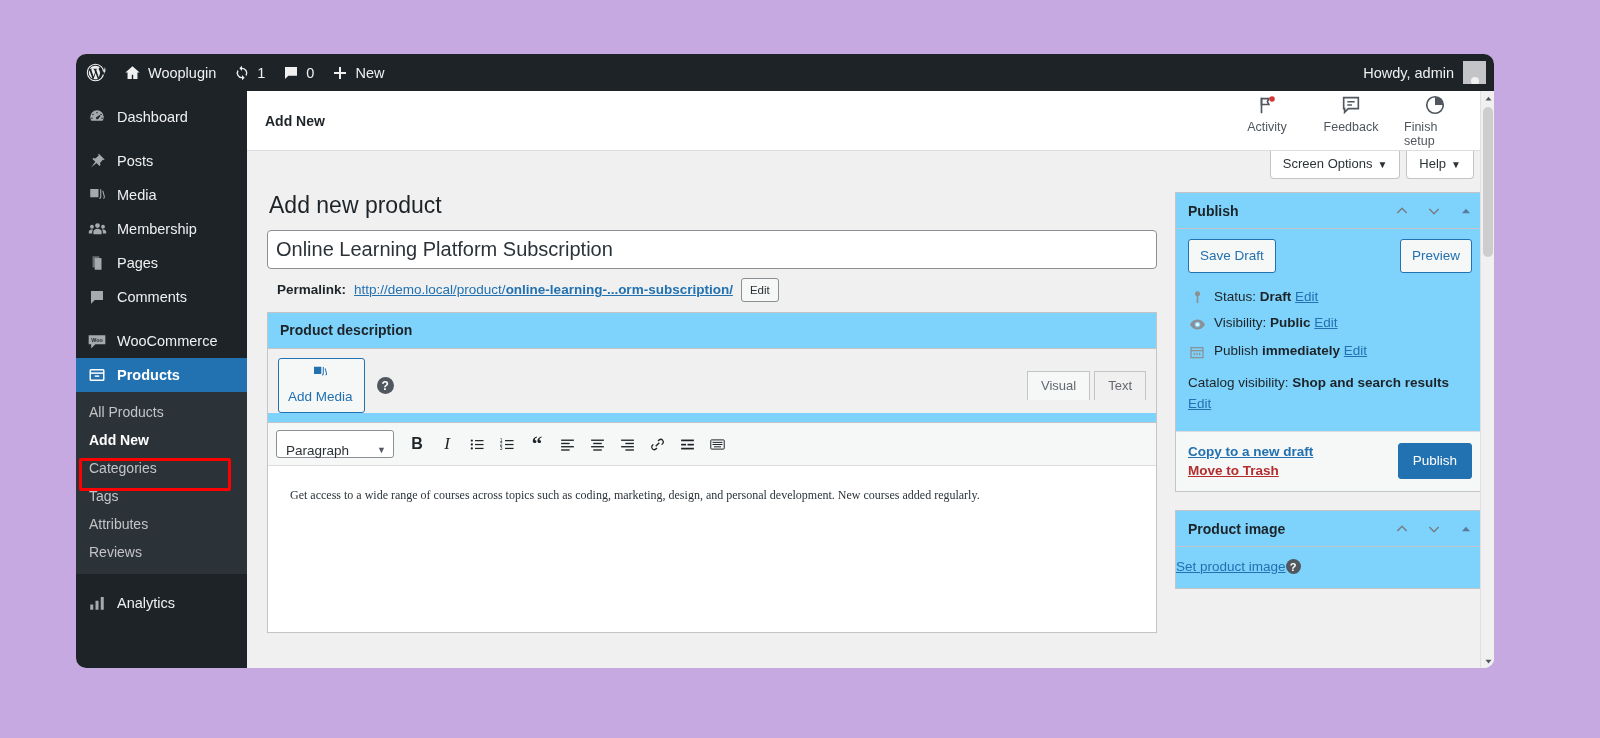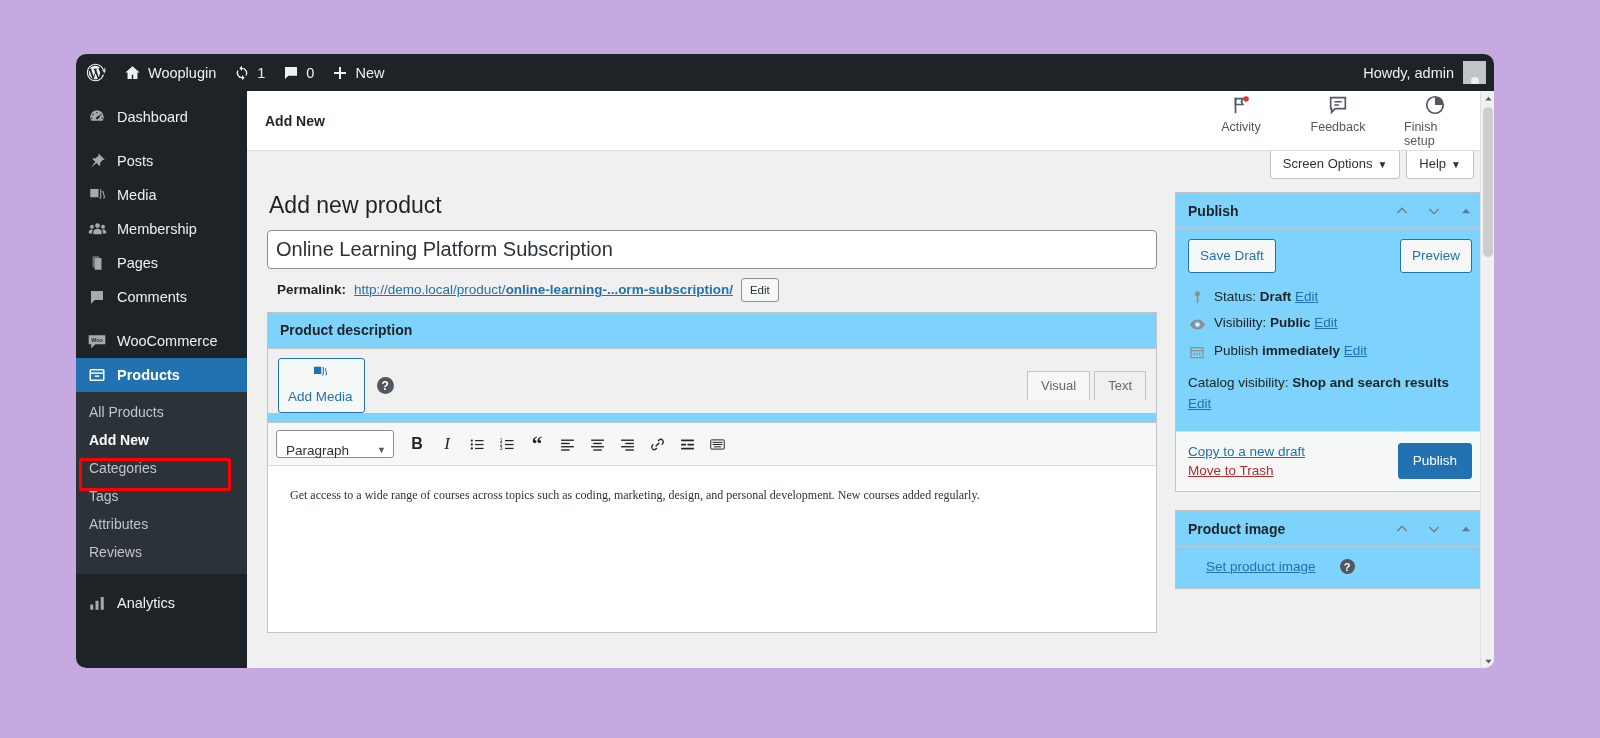--- a/index.html
+++ b/index.html
@@ -116,21 +116,21 @@
   #woo-header {
     height: 60px; background: #fff;
     border-bottom: 1px solid #dcdcde;
     display: flex; align-items: center;
     padding: 0 18px 0 18px;
   }
   #woo-bc {
     font-size: 14px; font-weight: bold; color: #1d2327;
     padding-left: 0px;
   }
-  .woo-actions { margin-left: auto; display: flex; gap: 35px; padding-right: 10px;}
+  .woo-actions { margin-left: auto; display: flex; gap: 22px; padding-right: 10px;}
   .woo-action {
     display: flex; flex-direction: column; align-items: center;
     gap: 3px; font-size: 12.5px; color: #50575e; width: 62px;
   }
   .woo-action .wa-ico { height: 24px; display: flex; align-items: center; position: relative; }
 
   
   #screen-meta {
     height: 31px; display: flex; justify-content: flex-end;
     align-items: flex-start; padding-right: 20px;
@@ -287,33 +287,33 @@
   .misc-row b { font-weight: bold; }
   .misc-row a, .misc-link { color: #2271b1; text-decoration: underline; }
   #catalog-row { display: block; padding-top: 8px; line-height: 1.55; }
   #publish-footer {
     border-top: 1px solid #dcdcde;
     background: #f6f7f7;
     display: flex; align-items: center;
     padding: 11px 12px 12px;
   }
   .footer-links { display: flex; flex-direction: column; gap: 4px; font-size: 13.5px; }
-  .footer-links a { color: #2271b1; text-decoration: underline; }
+  .footer-links a { color: #2271b1; text-decoration: underline; font-weight: bold; }
   #trash-link { color: #b32d2e !important; }
   #publish-btn {
     margin-left: auto;
     background: #2271b1; color: #fff;
     border: 1px solid #2271b1; border-radius: 3px;
     font-size: 13.5px; padding: 6px 14px; line-height: 1.6;
   }
 
   
   #product-image-box .pi-body {
-    padding: 12px 30px 14px;
-    display: flex; align-items: center; gap: 24px;
+    padding: 12px 0 14px;
+    display: flex; align-items: center; gap: 0;
     font-size: 13.5px;
   }
   #product-image-box .pi-body a { color: #2271b1; text-decoration: underline; }
   .help-dot {
     width: 15px; height: 15px; border-radius: 50%;
     background: #50575e; color: #fff;
     font-size: 11px; font-weight: bold;
     display: flex; align-items: center; justify-content: center;
   }
 

